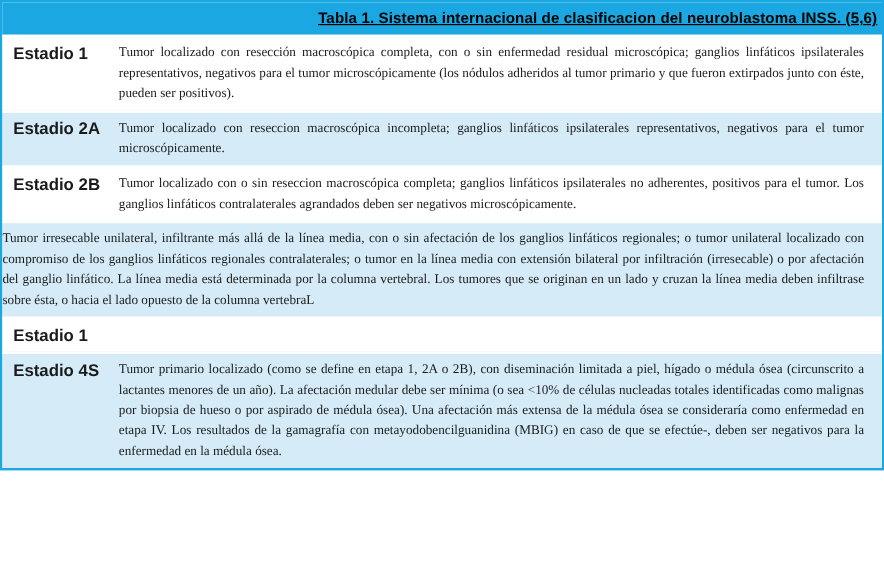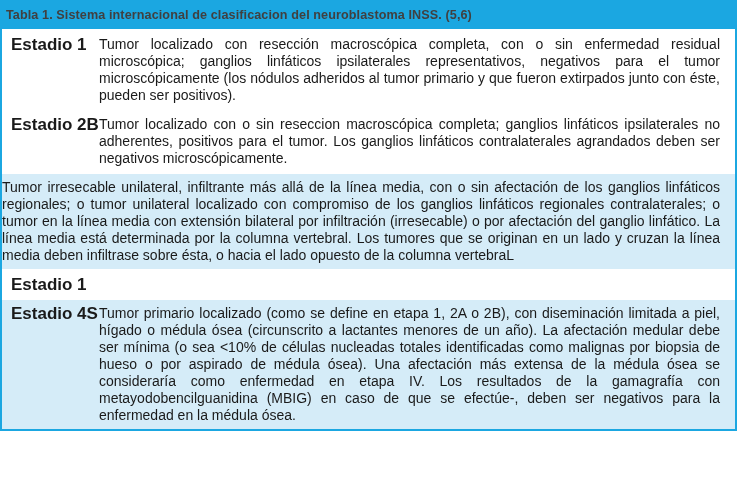--- a/index.html
+++ b/index.html
@@ -18,61 +18,67 @@
   }
   .table {
     position: absolute;
     top: 0; left: 0;
     width: 737px;
     border: 2px solid var(--c-accent);
     background: #ffffff;
   }
   .table-header {
     background: var(--c-accent);
-    color: #404040;
+    color: #000000;
     font-weight: bold;
     font-size: 12.6px;
-    text-align: left;
+    text-align: right;
     padding: 6px 4px 7px 4px;
     letter-spacing: 0.1px;
+    text-decoration: underline;
   }
   .row {
     display: flex;
     border-top: 2px solid #ffffff;
     background: #ffffff;
   }
   .row.alt { background: var(--c-alt); }
   .stage {
     flex: 0 0 97px;
     width: 97px;
     padding: 5px 2px 5px 9px;
     font-weight: bold;
-    font-size: 17px;
+    font-size: 14px;
     line-height: 17px;
     white-space: nowrap;
   }
   .desc {
     flex: 1;
     padding: 5px 15px 5px 0;
-    font-size: 14px;
+    font-size: 11px;
     line-height: 17px;
     text-align: justify;
+    font-family: Liberation Serif, serif;
   }
 </style>
 </head>
 <body>
 
 <div class="table">
   <div class="table-header">Tabla 1. Sistema internacional de clasificacion del neuroblastoma INSS. (5,6)</div>
   <div class="table-body">
   <div class="row">
     <div class="stage">Estadio 1</div>
     <div class="desc">Tumor localizado con resección macroscópica completa, con o sin enfermedad residual microscópica; ganglios linfáticos ipsilaterales representativos, negativos para el tumor microscópicamente (los nódulos adheridos al tumor primario y que fueron extirpados junto con éste, pueden ser positivos).</div>
   </div>
 
+  <div class="row alt">
+    <div class="stage">Estadio 2A</div>
+    <div class="desc">Tumor localizado con reseccion macroscópica incompleta; ganglios linfáticos ipsilaterales representativos, negativos para el tumor microscópicamente.</div>
+  </div>
 
   <div class="row">
     <div class="stage">Estadio 2B</div>
     <div class="desc">Tumor localizado con o sin reseccion macroscópica completa; ganglios linfáticos ipsilaterales no adherentes, positivos para el tumor. Los ganglios linfáticos contralaterales agrandados deben ser negativos microscópicamente.</div>
   </div>
 
   <div class="row alt">
     <div class="desc">Tumor irresecable unilateral, infiltrante más allá de la línea media, con o sin afectación de los ganglios linfáticos regionales; o tumor unilateral localizado con compromiso de los ganglios linfáticos regionales contralaterales; o tumor en la línea media con extensión bilateral por infiltración (irresecable) o por afectación del ganglio linfático. La línea media está determinada por la columna vertebral. Los tumores que se originan en un lado y cruzan la línea media deben infiltrase sobre ésta, o hacia el lado opuesto de la columna vertebraL</div>
   </div>
 

